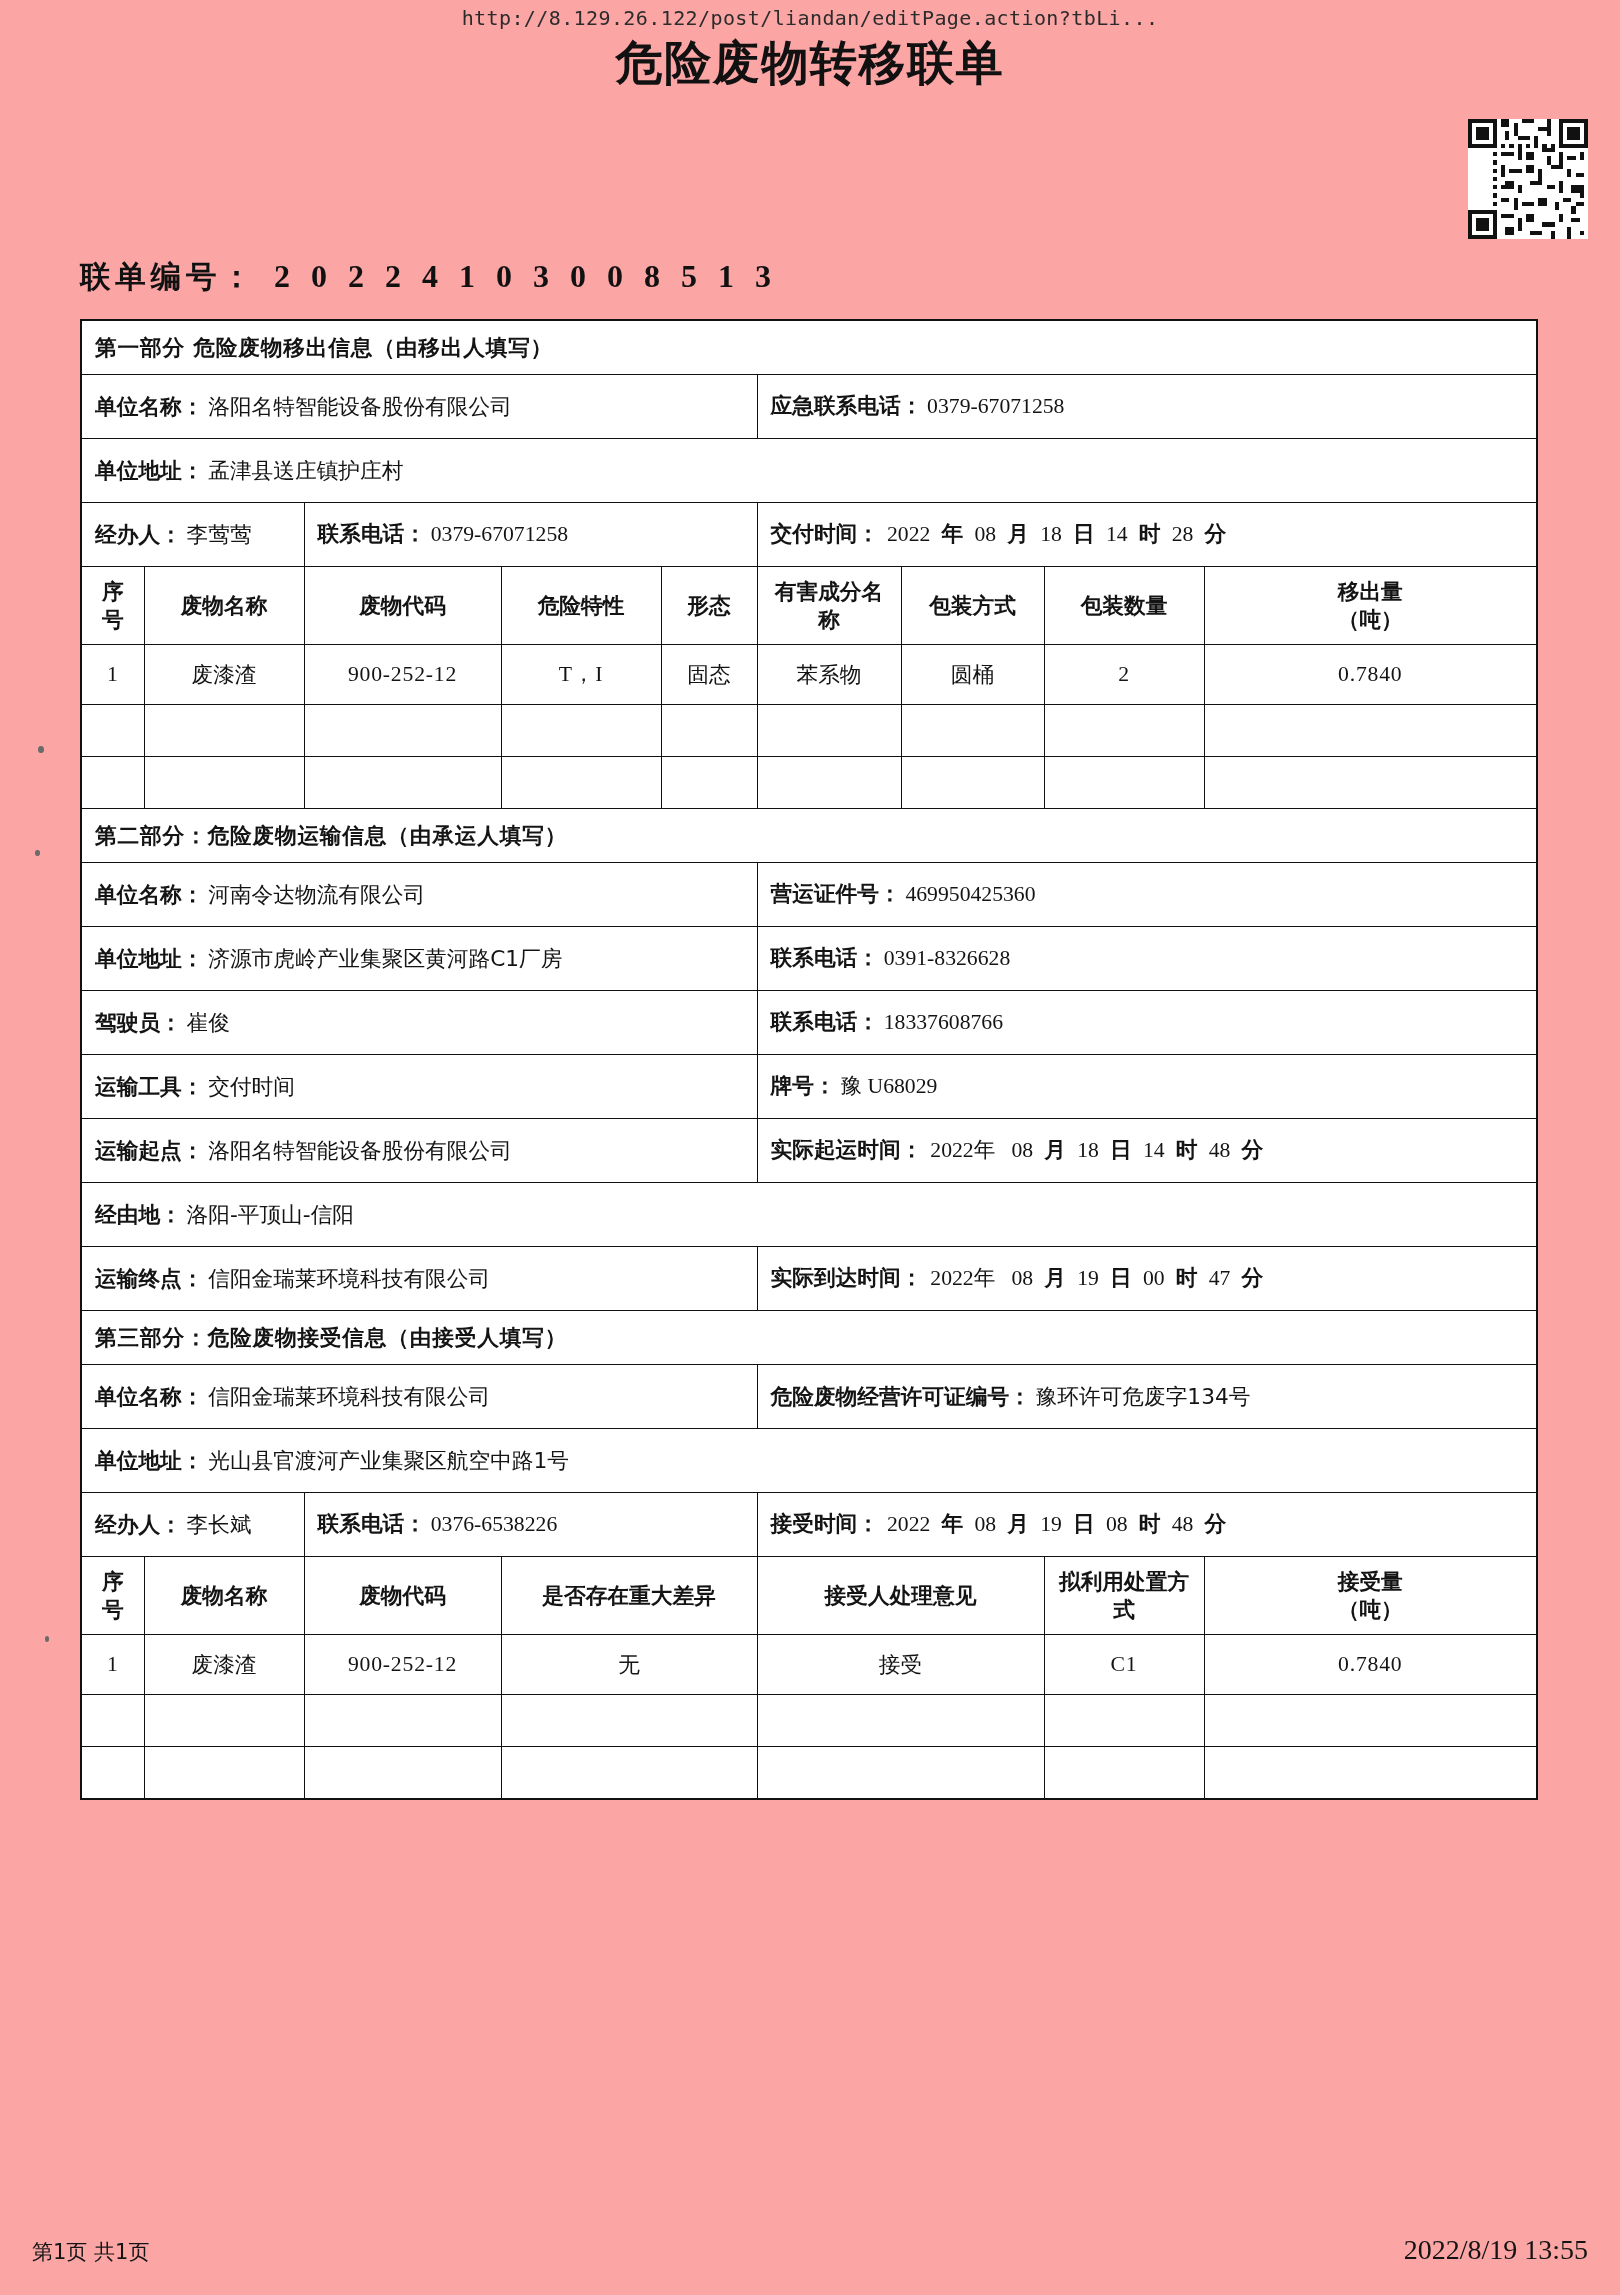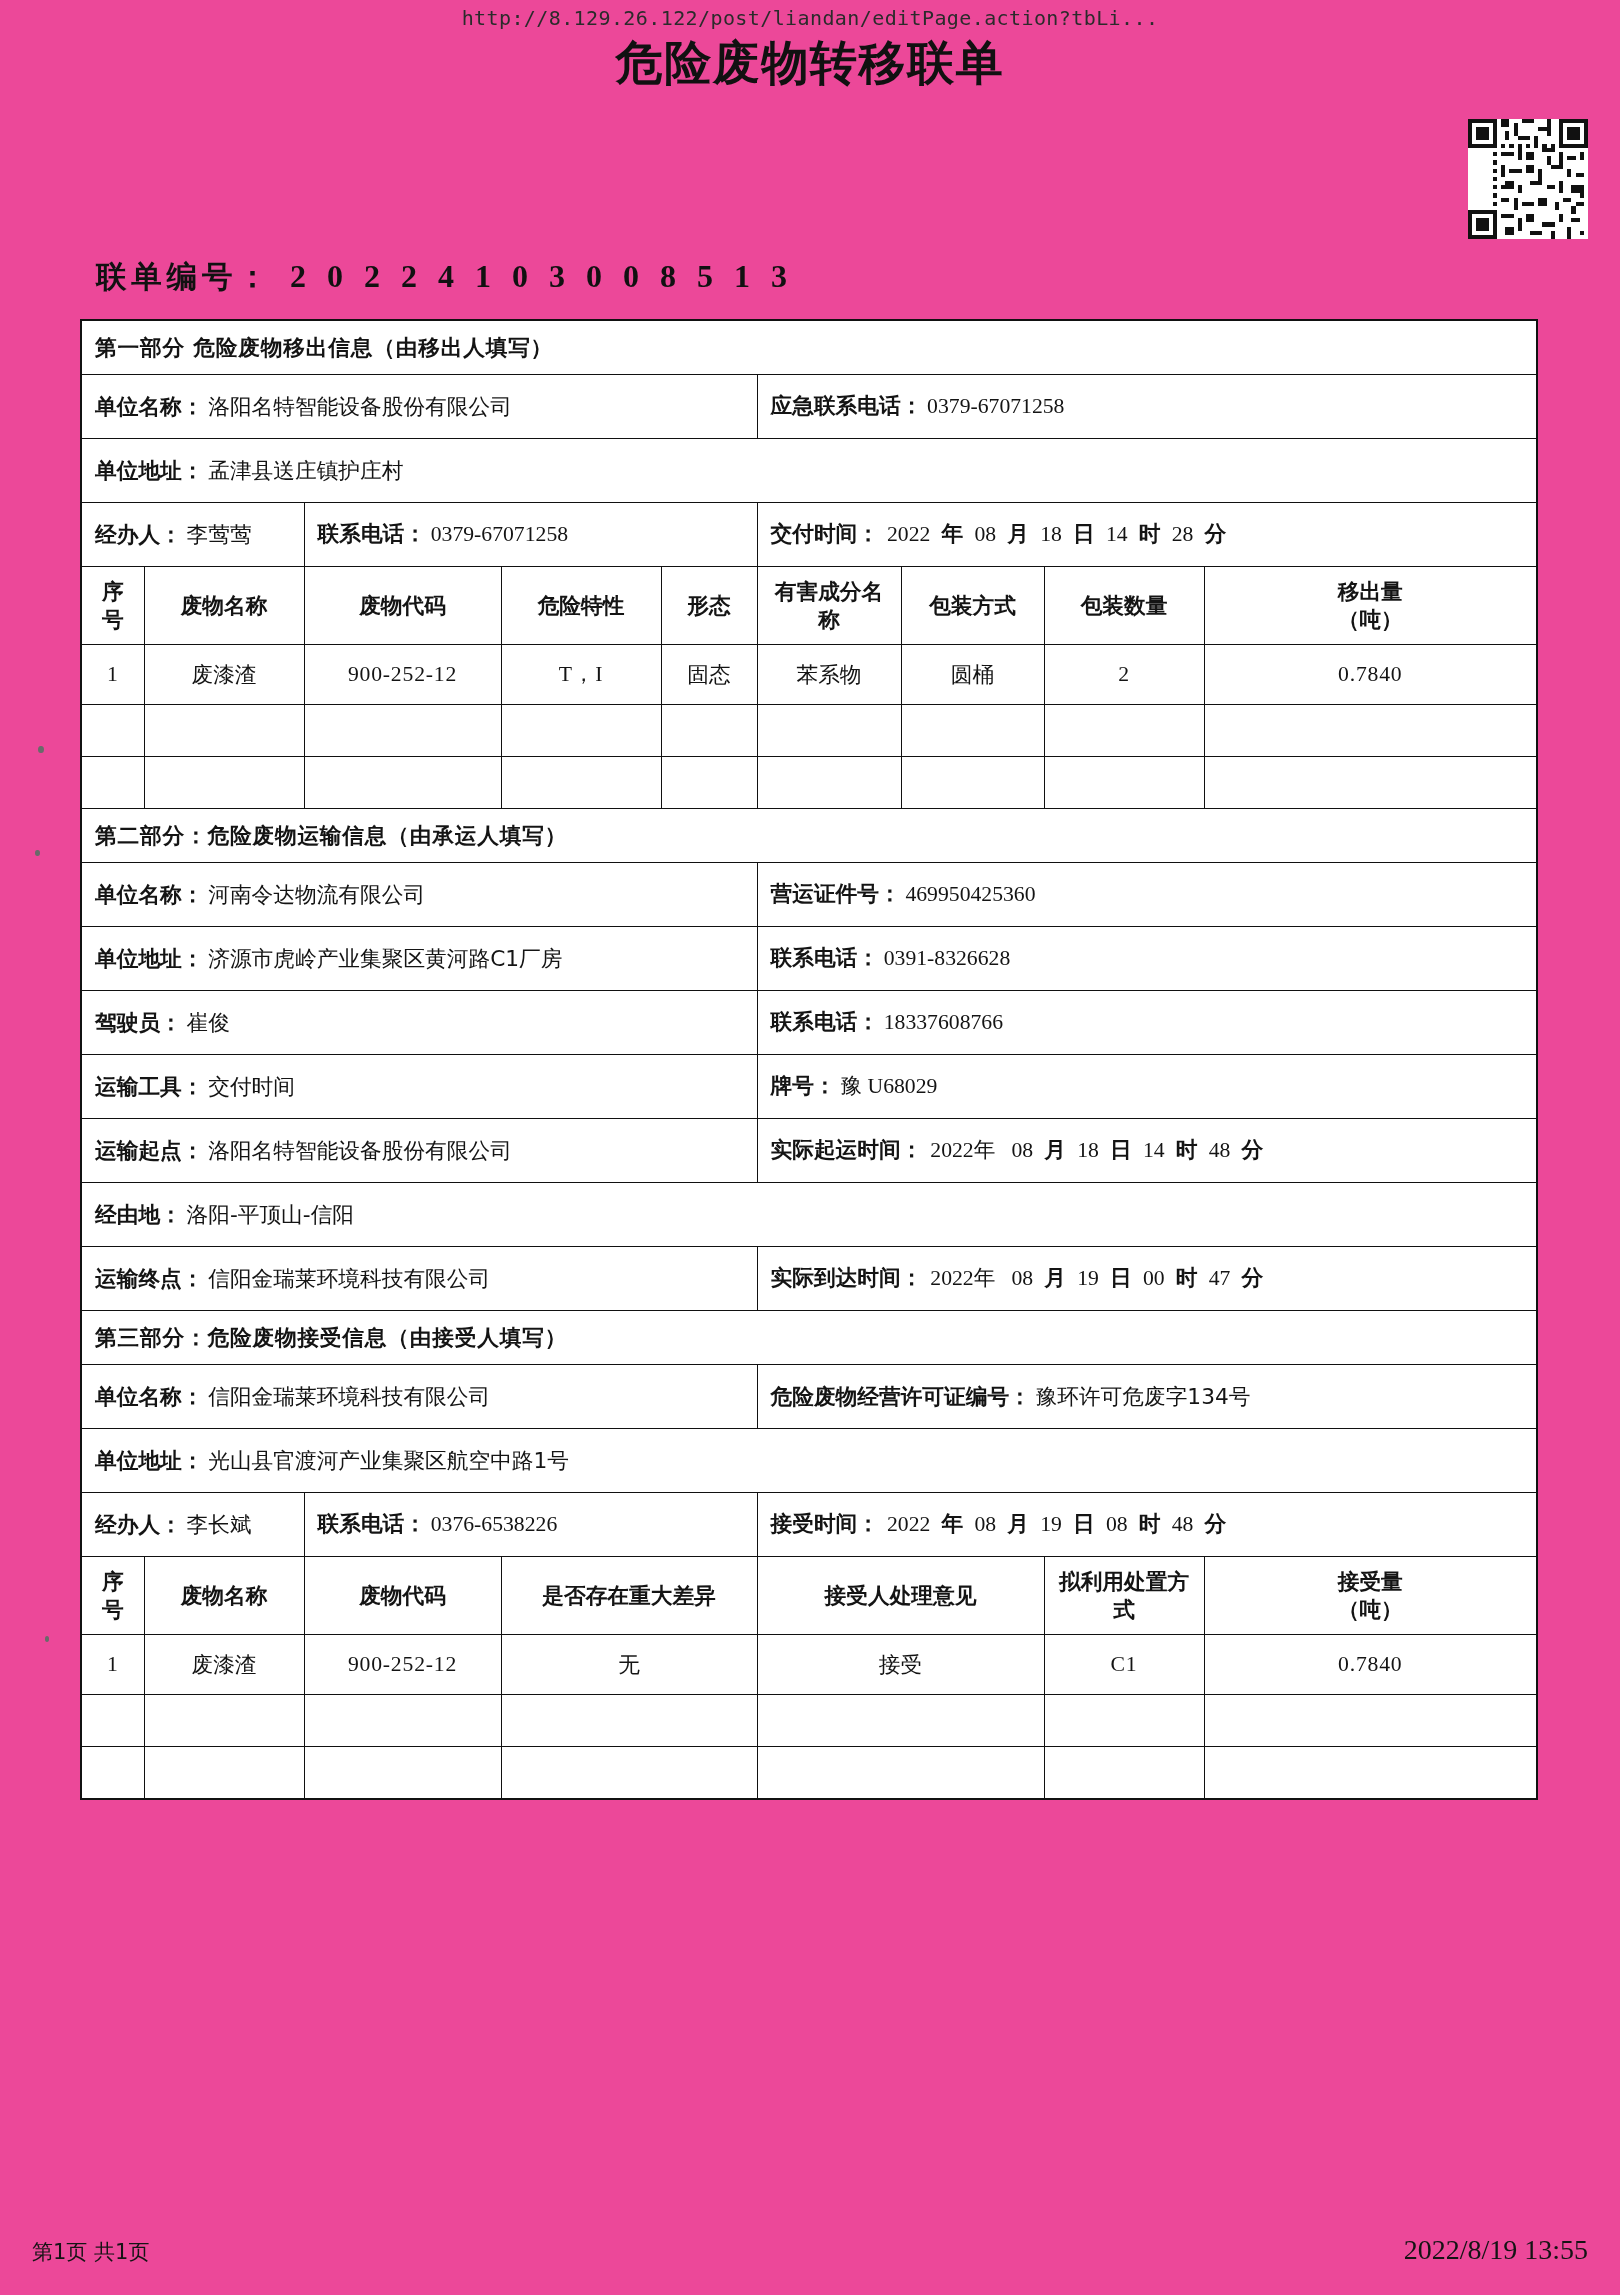--- a/index.html
+++ b/index.html
@@ -7,21 +7,21 @@
     width:1620px;height:2295px;
     background:#ffffff;
     font-family:"Liberation Serif","DejaVu Serif",serif;
     color:#141414;
     position:relative;
     overflow:hidden;
   }
   .page{
     position:relative;
     width:1620px;height:2295px;
-    background:#ec4899;
+    background:#fca5a5;
   }
   
   .url{
     position:absolute;
     top:6.4px;left:0;width:1620px;
     text-align:center;
     font-family:"DejaVu Sans Mono","Liberation Mono",monospace;
     font-size:20px;
     letter-spacing:0.4px;
     color:#2b2b2b;
@@ -47,21 +47,20 @@
   
   .serial{
     position:absolute;
     top:257px;left:80px;
     font-family:"DejaVu Sans","Liberation Sans",sans-serif;
     font-weight:bold;
     font-size:30.5px;
     color:#111;
     display:flex;
     align-items:baseline;
-    margin-left:16px;
   }
   .serial .lbl{letter-spacing:4.8px;margin-right:17.6px;}
   .serial .digits{
     font-family:"Liberation Serif","DejaVu Serif",serif;
     font-weight:bold;
     letter-spacing:21px;
     font-size:32px;
   }
   
   .sheet{

